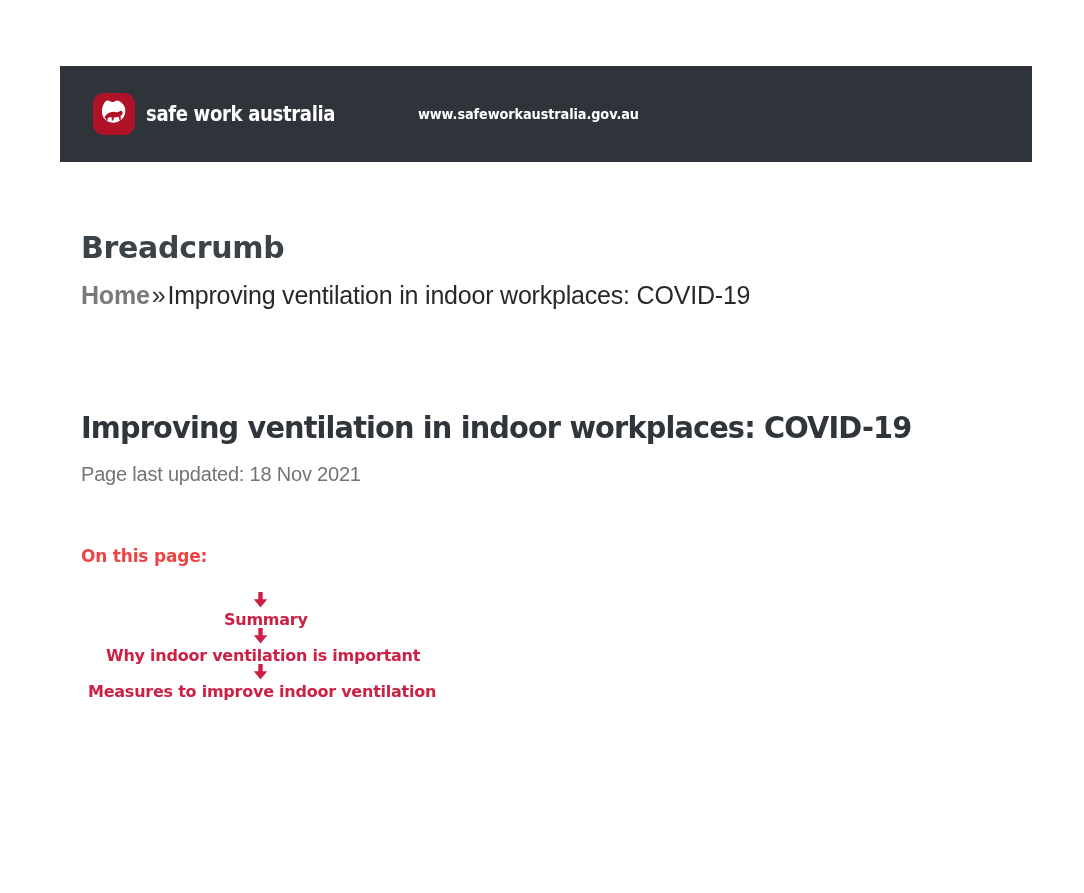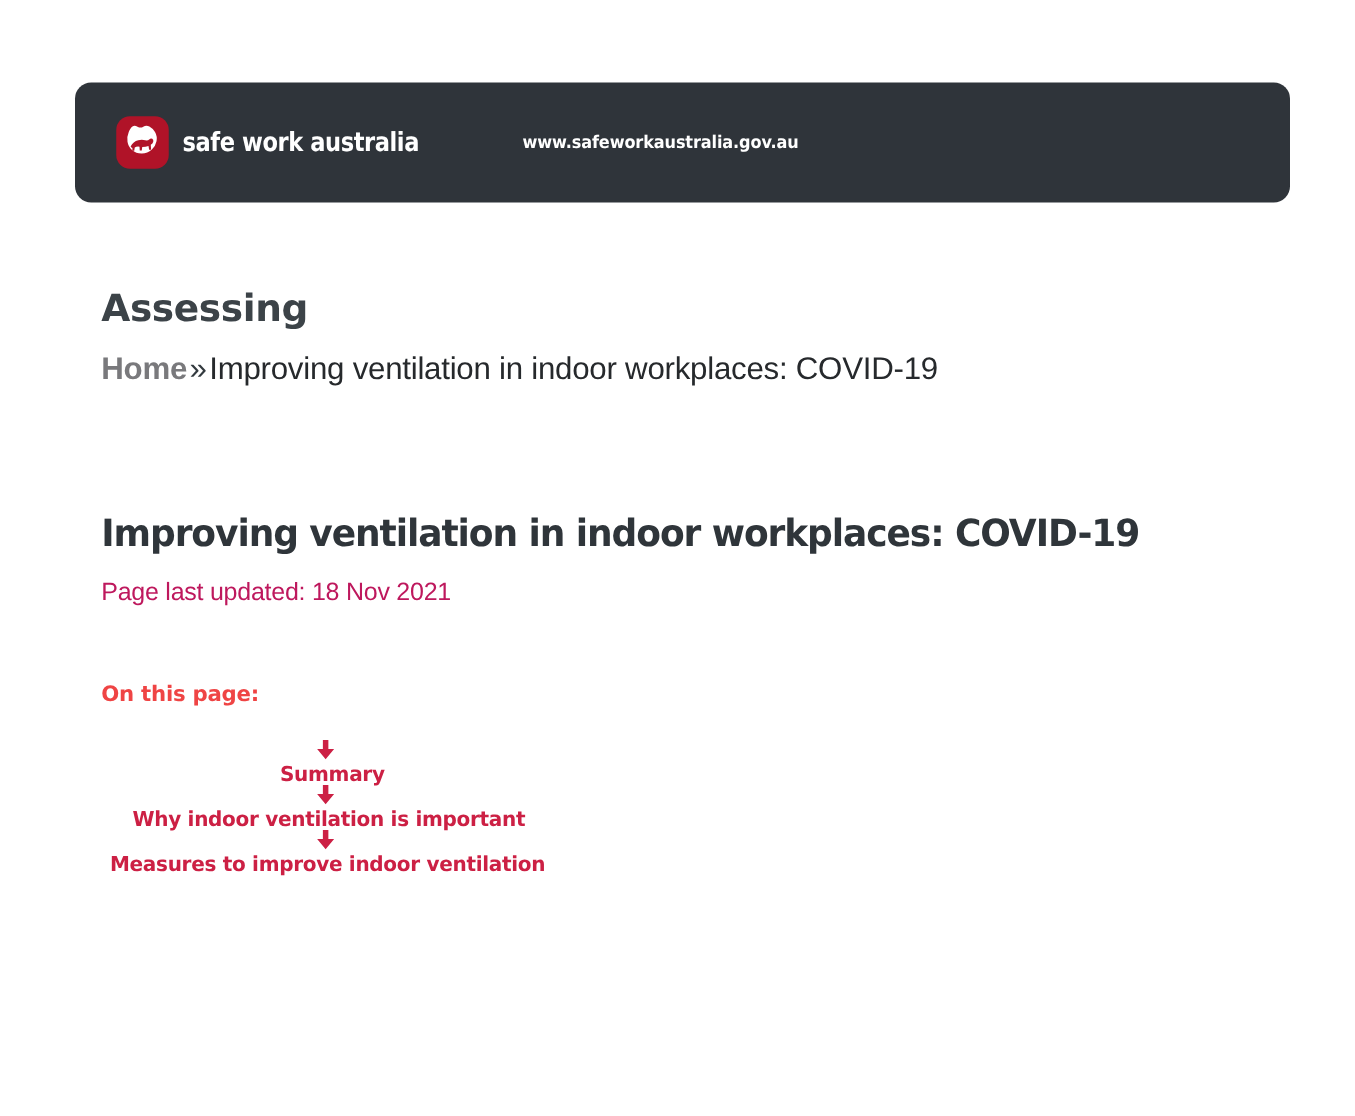--- a/index.html
+++ b/index.html
@@ -19,21 +19,20 @@
   
   .site-header {
     position: absolute;
     left: 60px;
     top: 66px;
     width: 972px;
     height: 96px;
     background: #2f343a;
     display: flex;
     align-items: center;
-    border-radius: 13px;
   }
 
   .brand-block {
     display: flex;
     align-items: center;
     margin-left: 32px;
   }
 
   .brand-logo {
     width: 44px;
@@ -120,21 +119,21 @@
     transform-origin: left center;
     white-space: nowrap;
     line-height: 1.2;
   }
 
   .page-updated {
     position: absolute;
     top: 233px;
     left: 0;
     font-size: 20px;
-    color: #be185d;
+    color: #737373;
     letter-spacing: -0.2px;
   }
 
   .onthispage-label {
     position: absolute;
     top: 316px;
     left: 0;
     font-family: "DejaVu Sans", sans-serif;
     font-weight: bold;
     font-size: 17px;
@@ -196,21 +195,21 @@
                  L15.4 28.6 L13.9 28.6 L13.9 26.4 Q13 26 12.5 25.2 Z" fill="#b01328"></path>
       </svg>
     </span>
     <span class="brand-wordmark">safe work australia</span>
   </div>
   <div class="brand-url">www.safeworkaustralia.gov.au</div>
 </div>
 
 <div class="content">
 
-  <h2 class="breadcrumb-heading">Assessing</h2>
+  <h2 class="breadcrumb-heading">Breadcrumb</h2>
 
   <div class="breadcrumb-trail">
     <a class="breadcrumb-home" href="#">Home</a><span class="breadcrumb-sep">»</span><span class="breadcrumb-current">Improving ventilation in indoor workplaces: COVID-19</span>
   </div>
 
   <h1 class="page-title">Improving ventilation in indoor workplaces: COVID-19</h1>
 
   <div class="page-updated">Page last updated: 18 Nov 2021</div>
 
   <div class="onthispage-label">On this page:</div>

